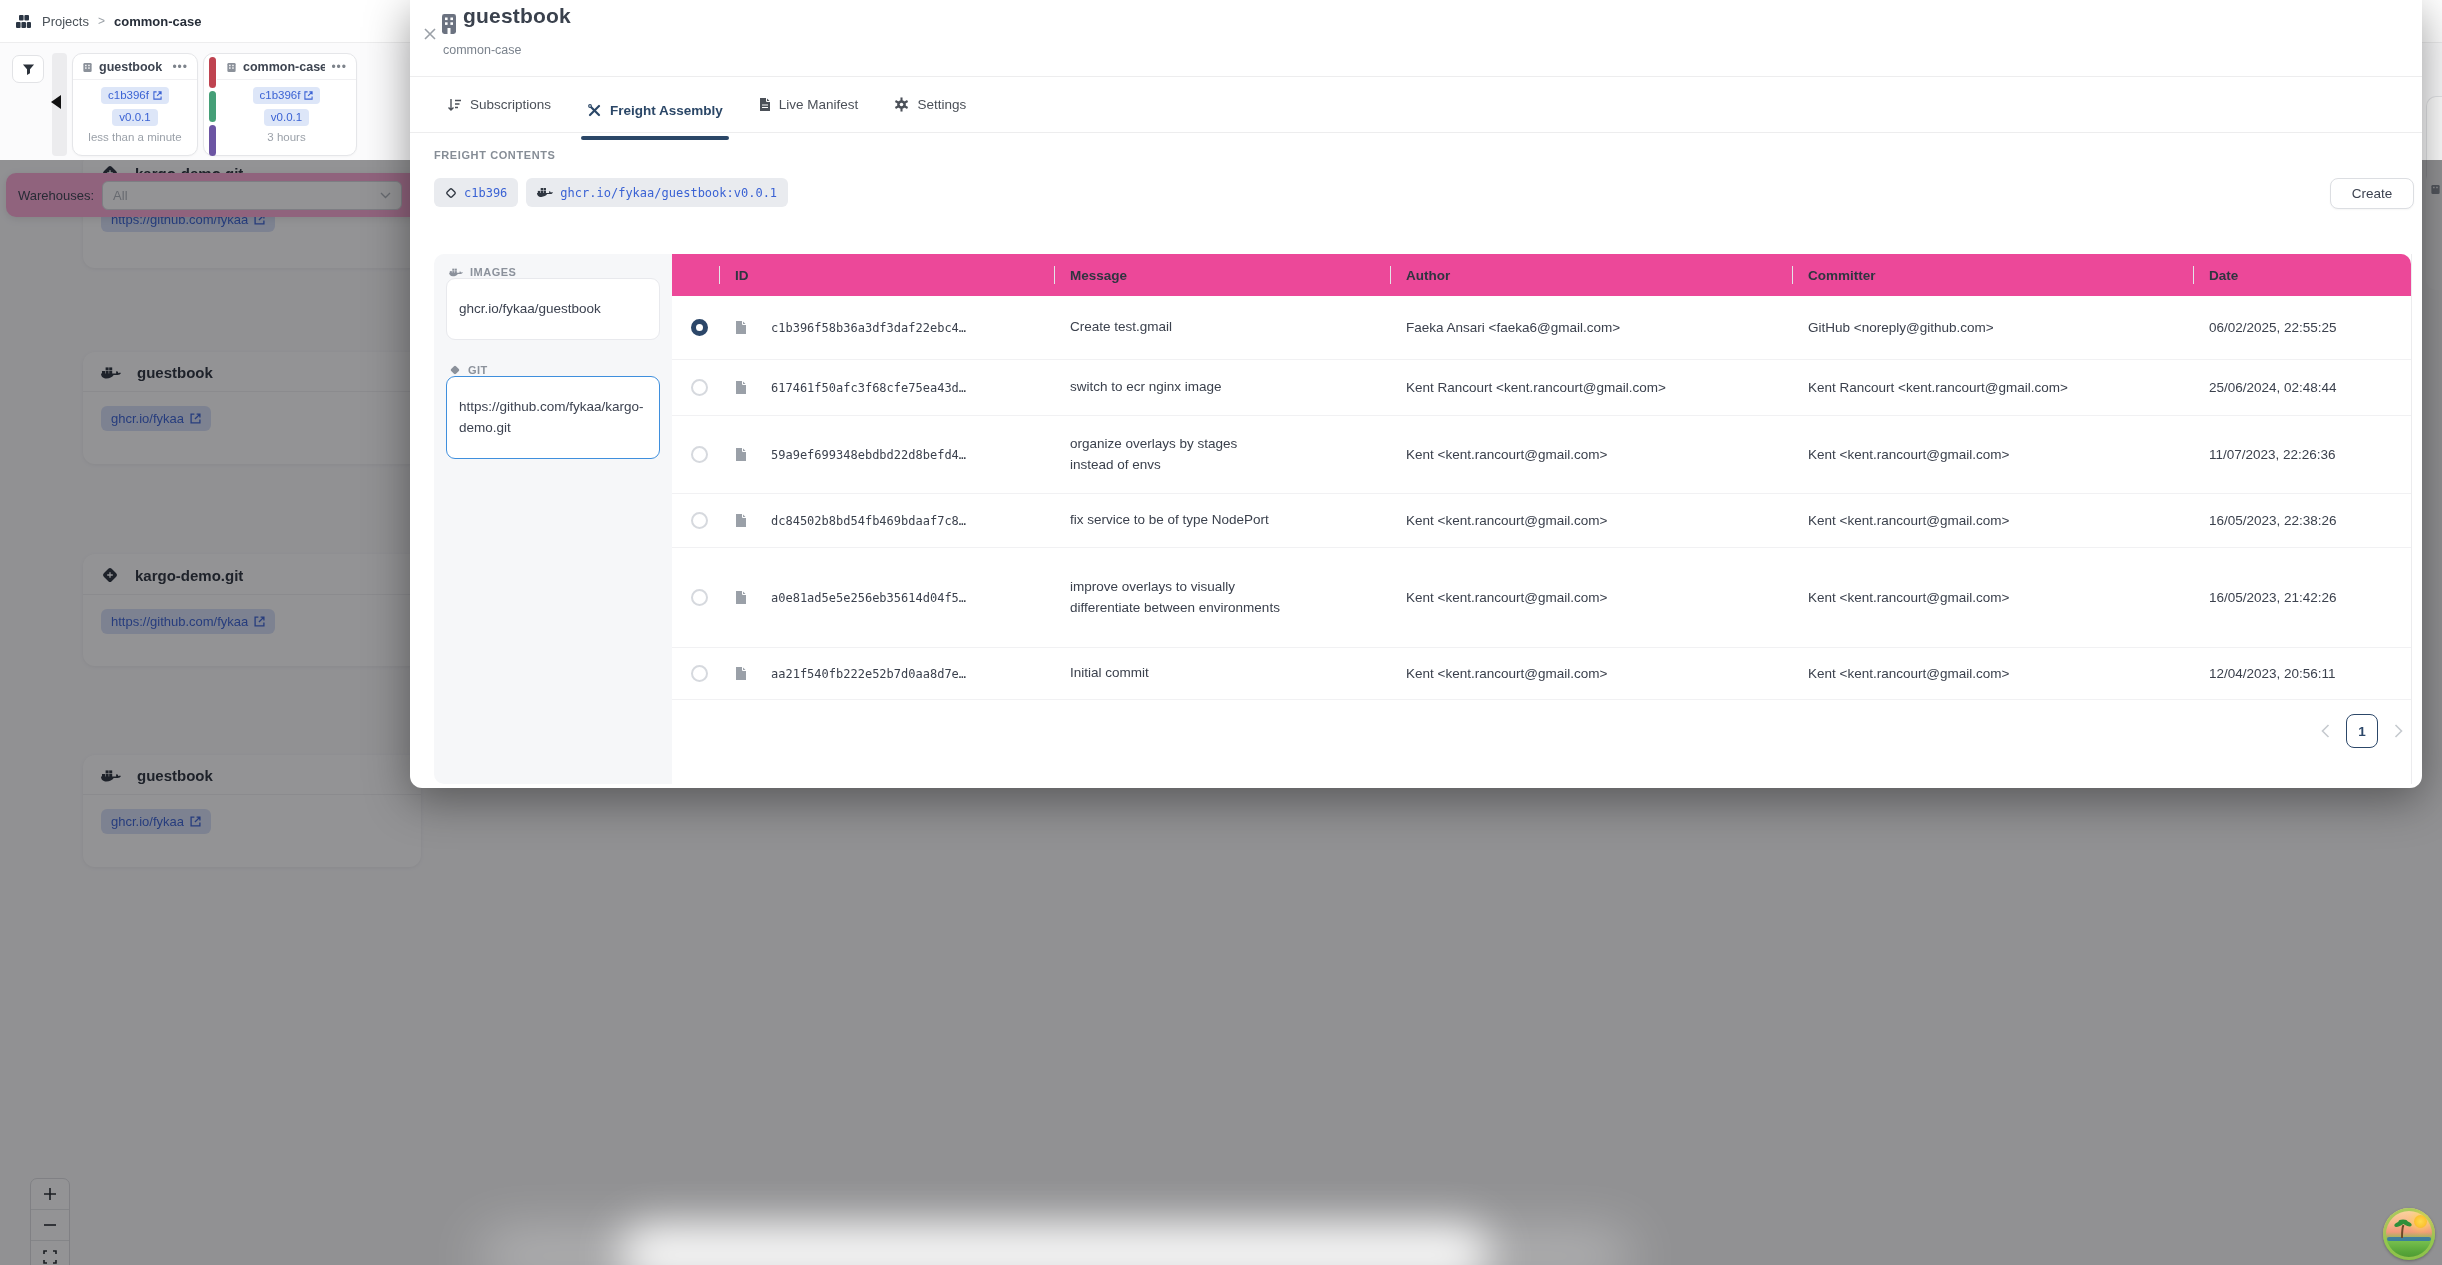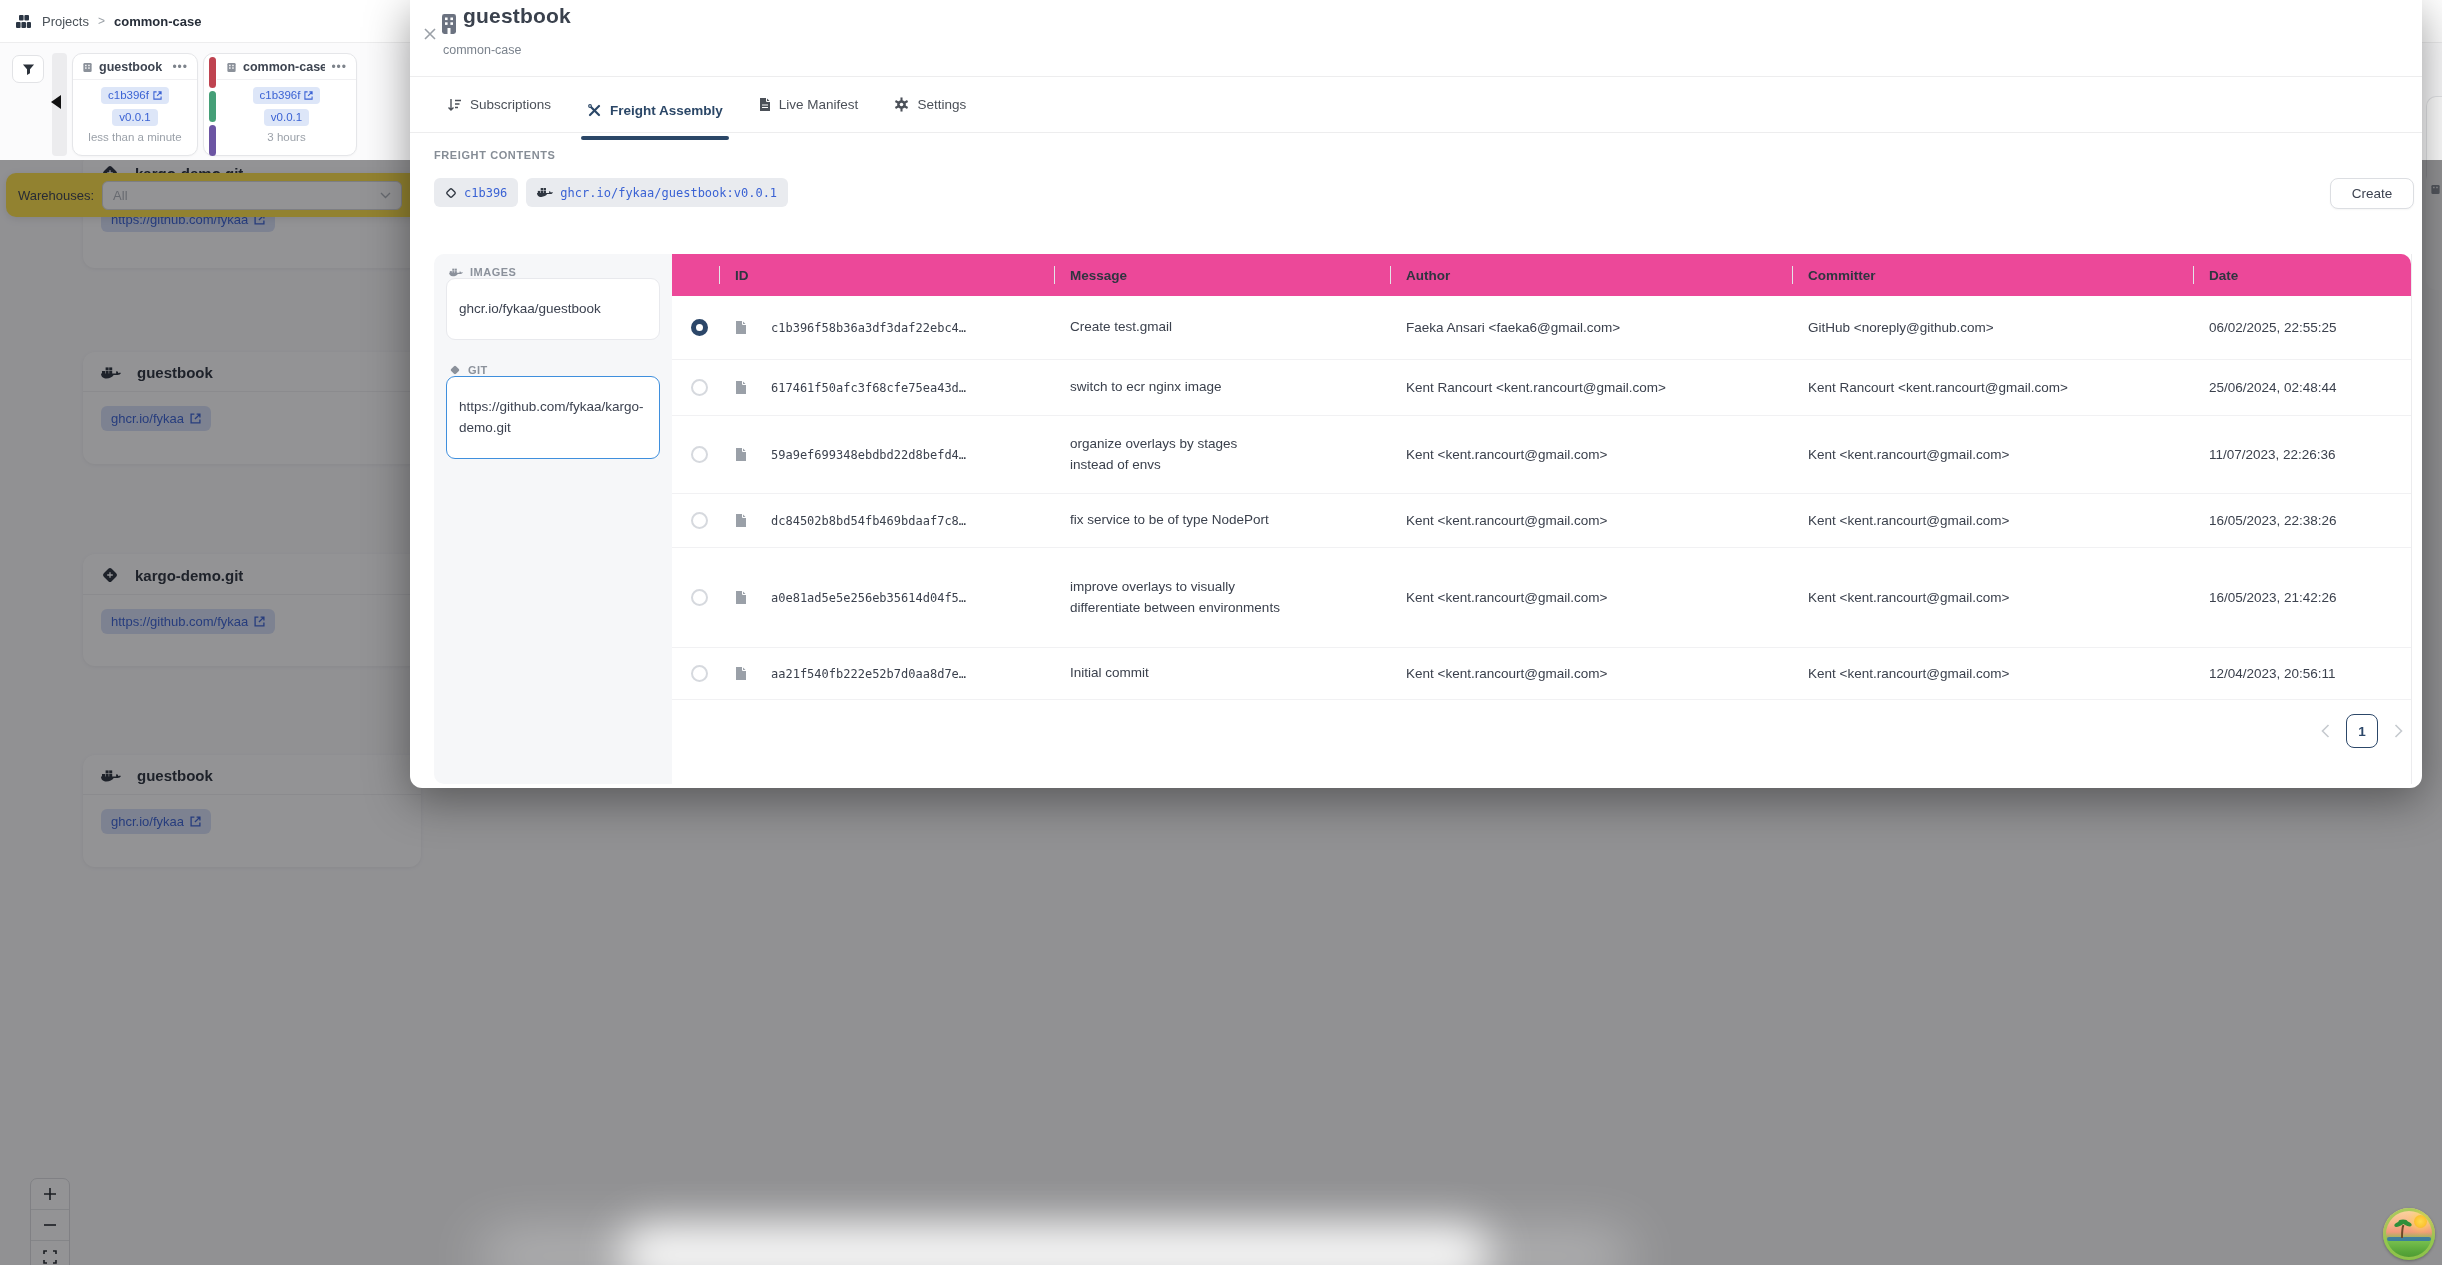--- a/index.html
+++ b/index.html
@@ -36,21 +36,21 @@
                  border-right:none;border-radius:10px 0 0 10px;}
 
   
   .pipezone{z-index:2;}
   .pcard{left:83px;width:338px;background:#fff;border-radius:12px;box-shadow:0 1px 4px rgba(0,0,0,.06);}
   .pcard-head{display:flex;align-items:center;gap:16px;padding:12px 18px 10px 18px;border-bottom:1px solid #f0f0f2;color:#2b323d;}
   .pcard-title{font-size:15px;font-weight:700;color:#2b323d;}
   .pcard-body{padding:14px 18px 16px 18px;}
   .ptag{display:inline-flex;align-items:center;gap:6px;background:#d8e1f7;color:#3a62d4;font-size:13px;
         border-radius:6px;padding:5px 10px;}
-  .wh-pop{left:6px;top:173px;width:416px;height:44px;background:#fde047;border-radius:10px 0 0 10px;
+  .wh-pop{left:6px;top:173px;width:416px;height:44px;background:#f9a8d4;border-radius:10px 0 0 10px;
           box-shadow:0 2px 8px rgba(0,0,0,.1);display:flex;align-items:center;padding-left:12px;gap:8px;z-index:3;}
   .wh-label{font-size:13px;color:#3c4250;}
   .wh-select{width:300px;height:29px;border:1px solid #d8d9de;border-radius:6px;background:#fff;
              display:flex;align-items:center;padding:0 10px;color:#b0b5bc;font-size:13px;justify-content:space-between;}
   .zoomctl{left:30px;top:1178px;width:40px;background:#fff;border:1px solid #dcdde0;border-radius:7px;
            display:flex;flex-direction:column;z-index:2;}
   .zoomctl .zbtn{height:31px;display:flex;align-items:center;justify-content:center;color:#23282f;
                  border-bottom:1px solid #e4e5e8;font-size:18px;}
   .zoomctl .zbtn:last-child{border-bottom:none;}
   .dimcard-frag{left:2426px;top:170px;width:16px;height:120px;background:#fff;border-radius:10px 0 0 10px;z-index:2;}

